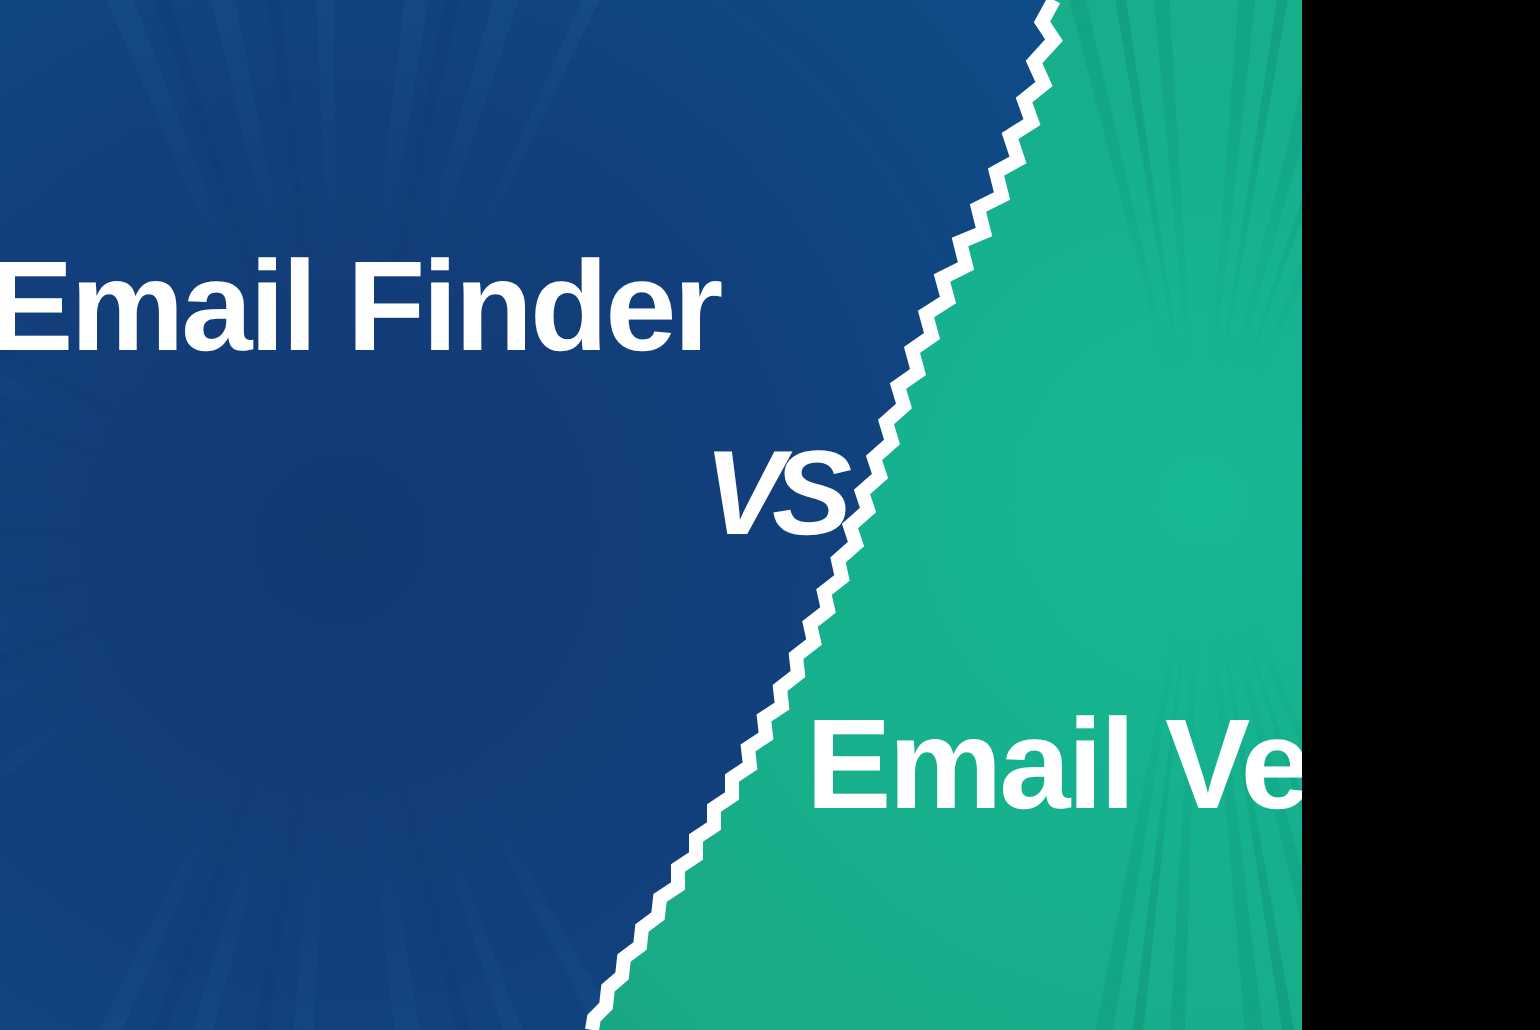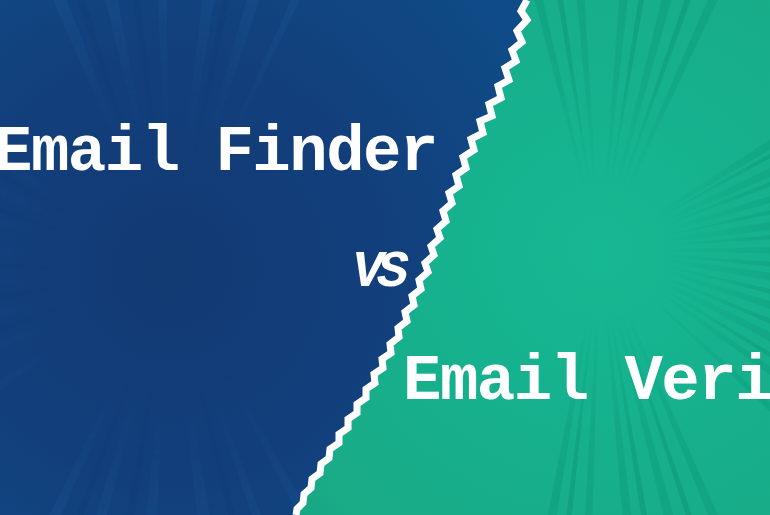--- a/index.html
+++ b/index.html
@@ -1,44 +1,44 @@
 <!DOCTYPE html>
 <html><head>
 <meta charset="utf-8">
 <style>
   html,body{margin:0;padding:0;background:#000;}
   #stage{
     position:relative;
-    width:770px;height:515px;
+    width:651px;height:515px;
     overflow:hidden;
-    font-family:Liberation Mono, monospace;
+    font-family:Liberation Sans, sans-serif;
   }
   .layer{position:absolute;top:0;left:0;width:770px;height:515px;}
 
   
   .headline{
     position:absolute;
     color:#ffffff;
     font-weight:700;
     font-size:64px;
     line-height:1;
     letter-spacing:-1.5px;
     white-space:nowrap;
     user-select:none;
   }
   #finder-text{ left:-6px;  top:121px; }
   #verifier-text{ left:403px; top:350px; }
 
   #vs-text{
     position:absolute;
-    left:352px; top:247px;
+    left:352px; top:217px;
     color:#ffffff;
     font-weight:700;
     font-style:italic;
-    font-size:52px;
+    font-size:60px;
     line-height:1;
     letter-spacing:-6px;
     white-space:nowrap;
     user-select:none;
   }
 </style>
 </head>
 <body>
 
 <div id="stage">

